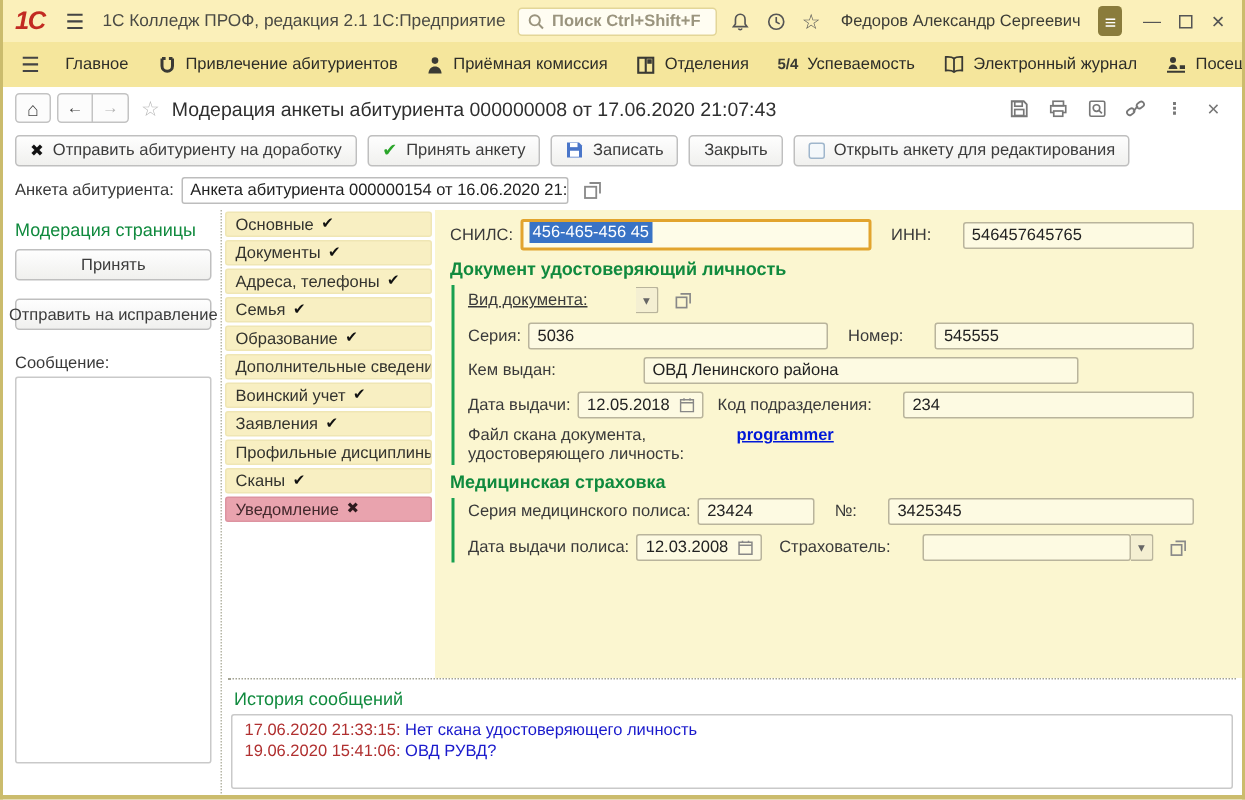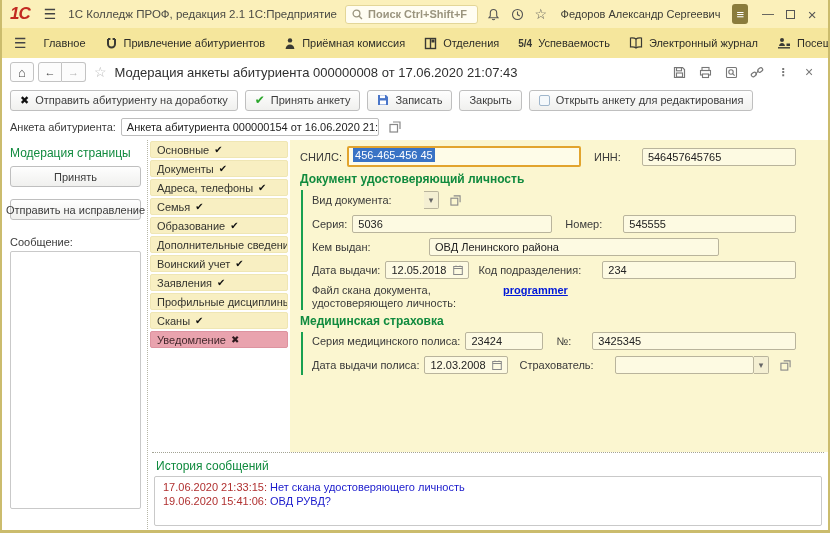--- a/index.html
+++ b/index.html
@@ -82,21 +82,21 @@
   .sect { color:#108a3e; font-weight:bold; font-size:12px; margin:4px 0 4px; }
   .group { border-left:2px solid #18a050; padding-left:9px; margin-left:1px; margin-bottom:2px; }
   .snils-fld { width:234px; height:21px; border:2px solid #e2a42e; border-radius:2px; background:#fefce8;
     display:flex; align-items:flex-start; padding:0 4px; }
   .selected { background:#3973c5; color:#fff; padding:1px 2px; }
   .grow { flex:1;margin-left:16px; }
   .ddbtn { width:15px; height:18px; border:1px solid #b9b49c; border-left:none; background:#f4efd2; color:#666;
     display:flex; align-items:center; justify-content:center; font-size:9px; cursor:pointer; margin-left:-5px; border-radius:0 2px 2px 0; }
   .calbtn { margin-left:4px; cursor:pointer; color:#777; display:flex; align-items:center; }
   .filelabel { line-height:13px; color:#3a3a3a; }
-  .linktext { color:#0018d8; font-weight:bold; text-decoration:underline; cursor:pointer; margin-left:18px;padding-left:24px; }
+  .linktext { color:#0018d8; font-weight:bold; text-decoration:underline; cursor:pointer; margin-left:6px;padding-left:24px; }
 
   .hsplit { height:4px; border-top:1px dotted #a3a394; margin:0 4px; }
   .historysec { flex:1; padding:3px 6px 0 6px; }
   .historybox { height:50px; background:#fff; border:1px solid #c9c9c9; border-radius:2px; padding:3px 8px; overflow:hidden; }
   .hline { line-height:14px; white-space:nowrap; }
   .htime { color:#b03030; }
   .htext { color:#1a1acc; }
 </style>
 </head>
 <body>
@@ -357,21 +357,21 @@
             </span>
           <span class="fldlabel" style="margin-left:8px;">ИНН:</span>
           <span class="fld grow">
               <span>546457645765</span>
             </span>
         </div>
 
         <div class="sect">Документ удостоверяющий личность</div>
         <div class="group">
           <div class="frow">
-            <span class="fldlabel" style="width:112px;">Вид документа:</span>
+            <span class="fldlabel" style="width:112px;text-decoration:underline;">Вид документа:</span>
             <span class="ddbtn">▾</span>
             <span class="tb-ico openico">
               <svg width="11" height="11" viewBox="0 0 12 12">
                   <rect x="1" y="3.5" width="7.5" height="7.5" fill="none" stroke="#888" stroke-width="1.2"></rect>
                   <path d="M4 1h7v7" fill="none" stroke="#888" stroke-width="1.2"></path>
                 </svg>
             </span>
           </div>
           <div class="frow">
             <span class="fldlabel">Серия:</span>

